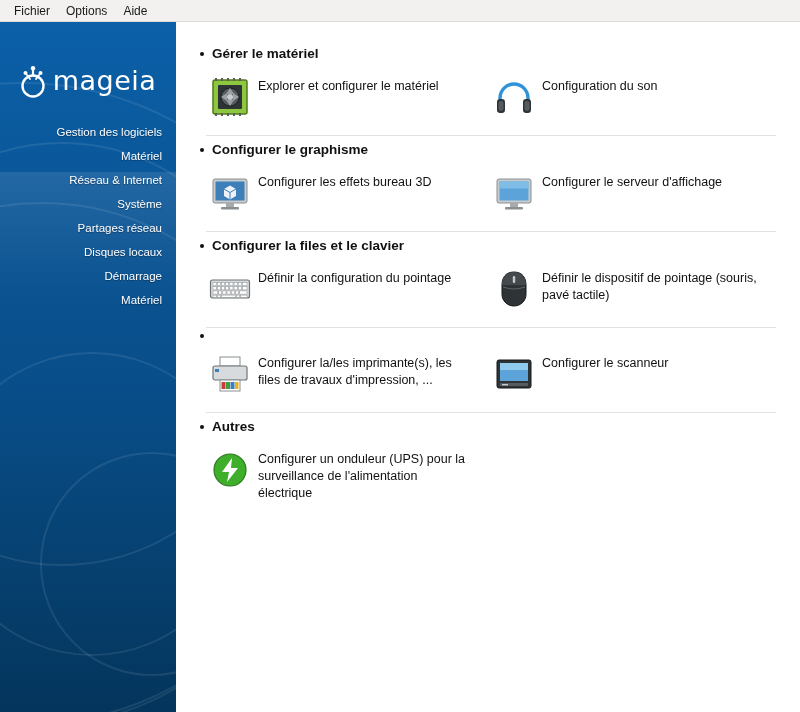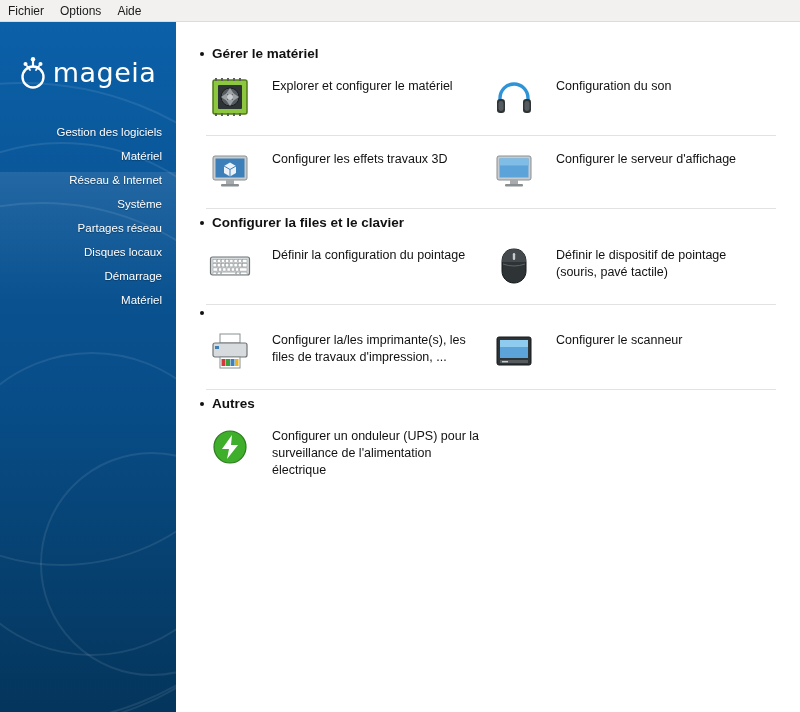--- a/index.html
+++ b/index.html
@@ -22,20 +22,21 @@
     flex-direction: column;
     background: #f2f1f0;
   }
   
   .menubar {
     height: 22px;
     background: #f2f1f0;
     border-bottom: 1px solid #dcdcdc;
     display: flex;
     align-items: center;
+    padding-left: 6px;
     box-sizing: border-box;
     flex: 0 0 auto;
   }
   .menubar .menu-item {
     padding: 2px 8px;
     font-size: 12px;
     color: #1a1a1a;
     cursor: default;
   }
   
@@ -68,21 +69,21 @@
     left: 0; right: 0;
     top: 150px;
     height: 130px;
     background: linear-gradient(180deg, rgba(255,255,255,0.10), rgba(255,255,255,0.0));
     pointer-events: none;
   }
   .logo {
     position: relative;
     margin-top: 26px;
     display: flex;
-    align-items: center;
+    align-items: flex-end;
     justify-content: center;
     gap: 7px;
     height: 48px;
   }
   .logo .mark {
     width: 26px;
     height: 30px;
     position: relative;
   }
   .logo .mark svg { display: block; }
@@ -138,21 +139,21 @@
   .items {
     display: flex;
     flex-wrap: wrap;
     padding-left: 10px;
   }
   .item {
     width: 50%;
     box-sizing: border-box;
     display: flex;
     align-items: flex-start;
-    gap: 20px;
+    gap: 6px;
     padding: 10px 8px 10px 0;
     cursor: pointer;
   }
   .icon-box {
     width: 44px;
     height: 44px;
     flex: 0 0 44px;
     display: flex;
     align-items: center;
     justify-content: center;
@@ -265,34 +266,38 @@
                 <rect x="30.5" y="24" width="5" height="10" rx="2.4" fill="#555b5e"></rect>
               </svg>
             </span>
             <span class="item-label">Configuration du son</span>
           </div>
         </div>
       </div>
       <div class="divider"></div>
 
       <div class="section">
+        <div class="section-head">
+          <span class="bullet"></span>
+          <span class="section-title">Configurer le graphisme</span>
+        </div>
         <div class="items">
           <div class="item">
             <span class="icon-box">
               <svg width="40" height="40" viewBox="0 0 40 40">
                 <rect x="3" y="6" width="34" height="24" rx="2" fill="#c9ccce" stroke="#8a8f92" stroke-width="1"></rect>
                 <rect x="5.5" y="8.5" width="29" height="19" fill="#3d7fb8"></rect>
                 <path d="M14 16 L20 12.5 L26 16 L26 23 L20 26.5 L14 23 Z" fill="#ffffff" opacity="0.9"></path>
                 <path d="M14 16 L20 19.5 L26 16" fill="none" stroke="#3d7fb8" stroke-width="1"></path>
                 <path d="M20 19.5 L20 26.5" stroke="#3d7fb8" stroke-width="1"></path>
                 <rect x="16" y="30" width="8" height="4" fill="#a7abad"></rect>
                 <rect x="11" y="34" width="18" height="2.5" rx="1" fill="#8a8f92"></rect>
               </svg>
             </span>
-            <span class="item-label">Configurer les effets travaux 3D</span>
+            <span class="item-label">Configurer les effets bureau 3D</span>
           </div>
           <div class="item">
             <span class="icon-box">
               <svg width="40" height="40" viewBox="0 0 40 40">
                 <rect x="3" y="6" width="34" height="24" rx="2" fill="#c9ccce" stroke="#8a8f92" stroke-width="1"></rect>
                 <rect x="5.5" y="8.5" width="29" height="19" fill="#5ba3d9"></rect>
                 <rect x="5.5" y="8.5" width="29" height="7" fill="#7fbce6"></rect>
                 <rect x="16" y="30" width="8" height="4" fill="#a7abad"></rect>
                 <rect x="11" y="34" width="18" height="2.5" rx="1" fill="#8a8f92"></rect>
               </svg>

